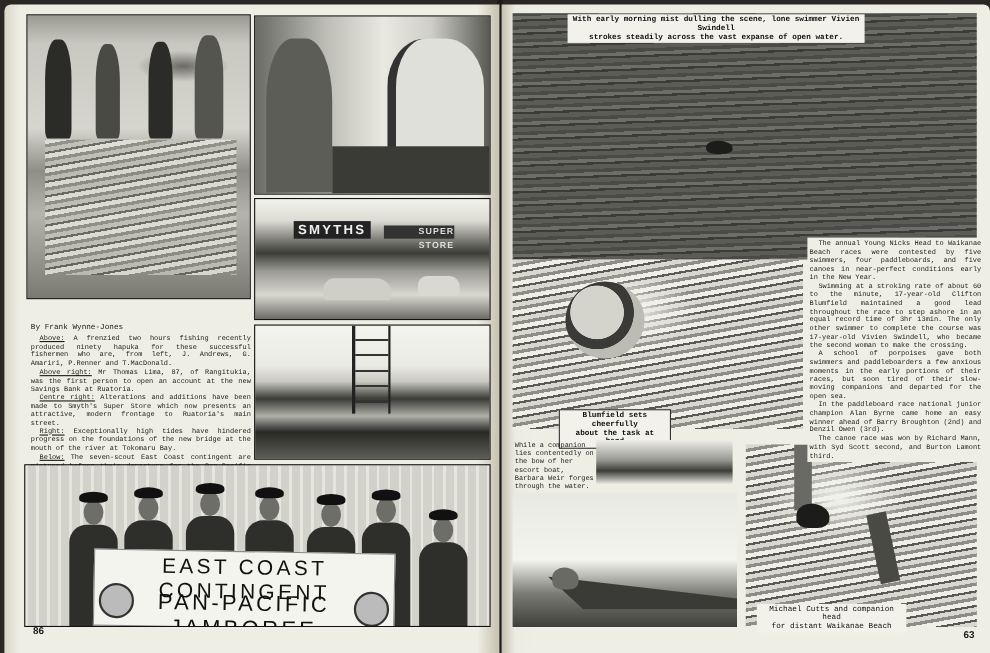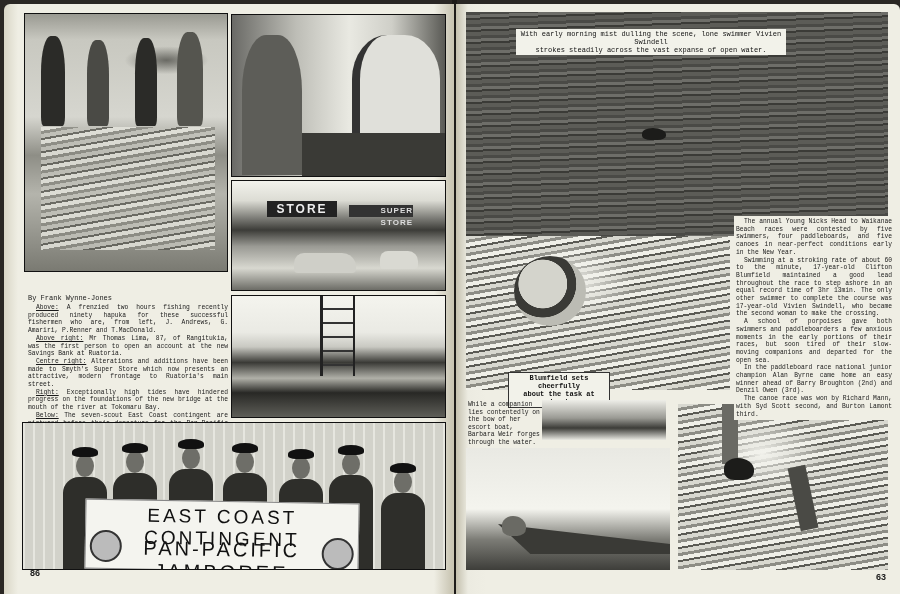--- a/index.html
+++ b/index.html
@@ -93,21 +93,21 @@
     <div class="fish"></div>
   </div>
 
   <div class="photo portrait" style="left:227px;top:10px;width:213px;height:161px;">
     <div style="position:absolute;left:10px;top:20px;width:60px;height:140px;background:#5d5d58;border-radius:40% 40% 0 0;"></div>
     <div style="position:absolute;left:120px;top:20px;width:80px;height:110px;background:#e0e0da;border-radius:40% 40% 0 0;border-left:8px solid #333;"></div>
     <div style="position:absolute;left:70px;top:118px;width:143px;height:43px;background:#3a3a36;"></div>
   </div>
 
   <div class="photo shop" style="left:227px;top:176px;width:213px;height:109px;">
-    <div class="shop-sign">STORE</div>
+    <div class="shop-sign">SMYTHS</div>
     <div class="shop-sign2">SUPER STORE</div>
     <div style="position:absolute;left:62px;top:72px;width:62px;height:20px;background:#cfcfc8;border-radius:10px 14px 4px 4px;"></div>
     <div style="position:absolute;left:148px;top:70px;width:38px;height:18px;background:#d9d9d2;border-radius:8px 10px 4px 4px;"></div>
   </div>
 
   <div class="photo tide" style="left:227px;top:291px;width:213px;height:121px;">
     <div class="tower"></div>
   </div>
 
   <div class="byline" style="left:24px;top:290px;text-align:right;">By Frank Wynne-Jones</div>
@@ -158,41 +158,43 @@
   </div>
 
   <div class="pageno" style="left:26px;top:564px;">86</div>
 </div>
 
 <div id="page-right" class="page">
 
   <div class="photo sea" style="left:10px;top:8px;width:422px;height:224px;border:none;">
     <div class="swimmer-head" style="left:176px;top:116px;width:24px;height:12px;"></div>
   </div>
-  <div class="caption-box" style="left:60px;top:25px;width:262px;">With early morning mist dulling the scene, lone swimmer Vivien Swindell
+  <div class="caption-box" style="left:60px;top:9px;width:262px;font-weight:bold;">With early morning mist dulling the scene, lone swimmer Vivien Swindell
 strokes steadily across the vast expanse of open water.</div>
 
   <div class="photo splash" style="left:10px;top:232px;width:264px;height:154px;border:none;">
     <div style="position:absolute;left:48px;top:20px;width:72px;height:70px;background:radial-gradient(circle at 40% 40%, #d4d4cc 0 40%, #3a3a36 41% 55%, #bcbcb4 56%);border-radius:50%;"></div>
   </div>
   <div class="caption-box" style="left:52px;top:368px;width:92px;border:1px solid #333;font-weight:bold;">Blumfield sets cheerfully
 about the task at hand</div>
 
   <div class="photo boat" style="left:10px;top:444px;width:204px;height:122px;border:none;">
     <div class="hull"></div>
     <div class="swimmer-head" style="left:36px;top:68px;width:24px;height:20px;background:#6a6a64;"></div>
   </div>
   <div class="photo" style="left:86px;top:396px;width:124px;height:40px;background:linear-gradient(180deg,#eeeee8 0%,#9a9a94 45%,#3c3c38 70%,#e9e9e3 100%);border:none;"></div>
   <div class="body-text" style="left:12px;top:397px;width:72px;font-size:6.3px;line-height:7.6px;text-align:left;">While a companion lies  contentedly on the bow of her escort boat, Barbara Weir  forges through the water.</div>
 
   <div class="photo splash" style="left:222px;top:400px;width:210px;height:166px;border:none;">
     <div style="position:absolute;left:44px;top:0;width:16px;height:60px;background:#6a6a64;"></div>
     <div class="swimmer-head" style="left:46px;top:54px;width:30px;height:22px;"></div>
     <div style="position:absolute;left:116px;top:62px;width:18px;height:64px;background:#4a4a45;transform:rotate(-12deg);"></div>
   </div>
+  <div class="caption-box" style="left:232px;top:545px;width:128px;">Michael Cutts and companion head
+for distant Waikanae Beach</div>
 
 
   <div class="body-text" style="left:278px;top:212px;width:156px;background:#efeee4;padding:2px;">
     <p>The annual  Young Nicks  Head to Waikanae Beach  races  were  contested  by five swimmers,  four paddleboards,  and five canoes in near-perfect  conditions early in the New Year.</p>
     <p>Swimming at a stroking rate of  about 60 to the minute, 17-year-old  Clifton Blumfield  maintained  a  good  lead throughout the race to step  ashore  in an equal record time of 3hr 13min.  The only  other  swimmer  to  complete  the course was 17-year-old Vivien Swindell, who became the second woman to make the crossing.</p>
     <p>A school of porpoises gave both swimmers and paddleboarders a  few  anxious moments in the early portions of  their races,  but soon tired of  their  slow-moving companions and departed for  the open sea.</p>
     <p>In the paddleboard race national junior champion Alan Byrne  came  home  an easy winner ahead  of  Barry  Broughton (2nd) and Denzil Owen (3rd).</p>
     <p>The canoe race  was  won  by  Richard Mann, with Syd Scott second, and Burton Lamont third.</p>
   </div>
 

